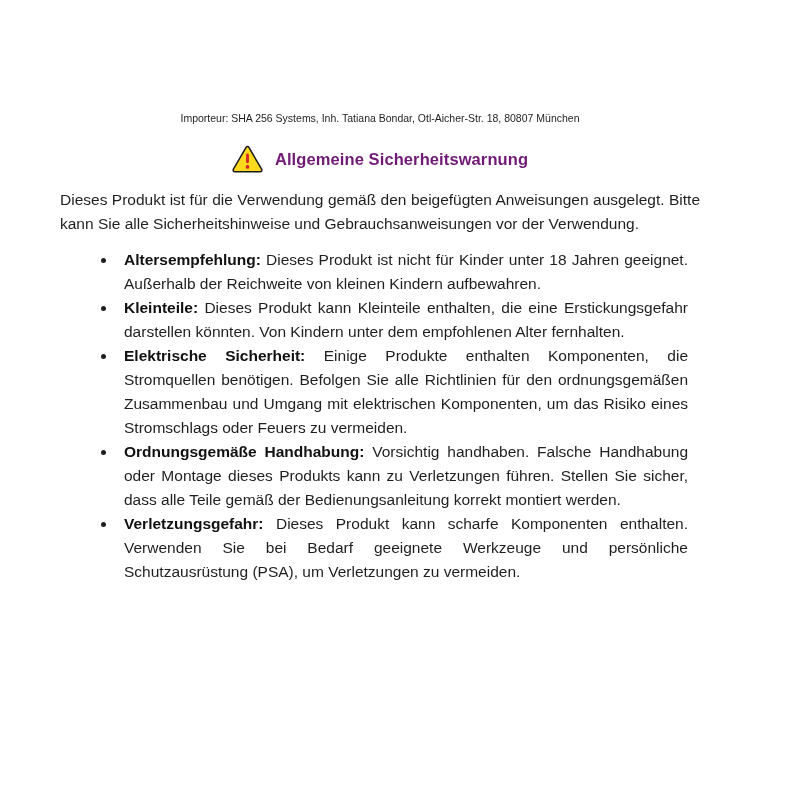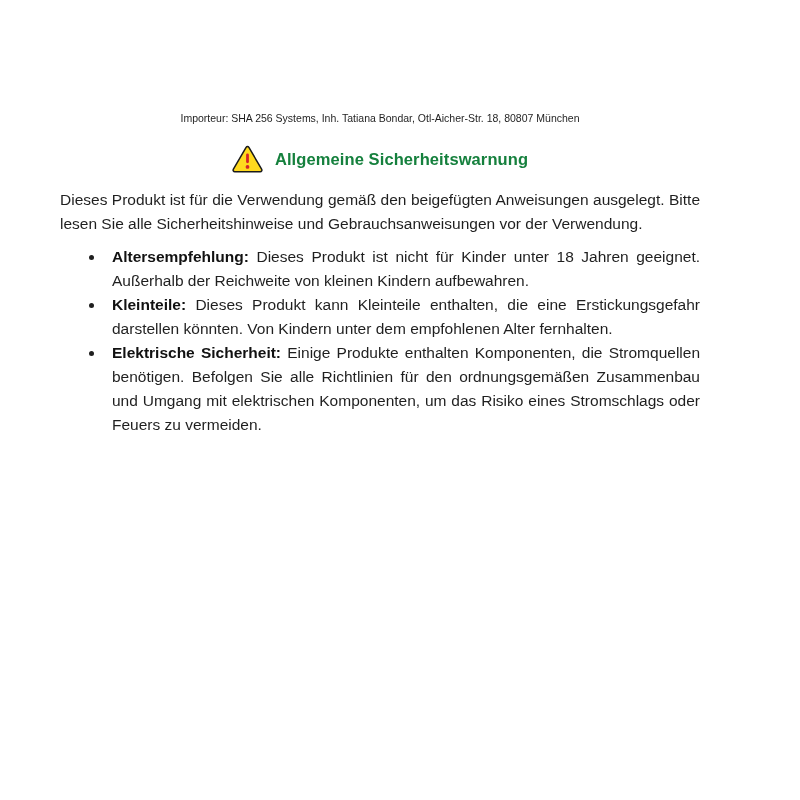--- a/index.html
+++ b/index.html
@@ -27,33 +27,33 @@
     display: flex;
     justify-content: center;
     align-items: center;
     gap: 12px;
     height: 30px;
   }
   .warning-icon svg { display: block; }
   .doc-title {
     font-size: 16.5px;
     font-weight: bold;
-    color: #15803d;
+    color: #701a75;
     margin: 0;
     letter-spacing: 0.1px;
   }
   .intro {
     margin: 14px 0 9px 0;
     font-size: 15.5px;
     line-height: 24px;
     text-align: justify;
   }
   ul.warnings {
     list-style: none;
-    margin: 0; padding: 0;
+    margin: 12px; padding: 0;
     font-size: 15.5px;
     line-height: 24px;
   }
   ul.warnings li {
     position: relative;
     padding-left: 52px;
     text-align: justify;
   }
   ul.warnings li::before {
     content: "";
@@ -77,31 +77,39 @@
       <span class="warning-icon">
         <svg width="31" height="28" viewBox="0 0 31 28" aria-hidden="true">
           <path d="M14.1 2.4 C14.8 1.3 16.2 1.3 16.9 2.4 L29.6 24.2 C30.3 25.4 29.6 26.7 28.2 26.7 L2.8 26.7 C1.4 26.7 0.7 25.4 1.4 24.2 Z" fill="#FFD91E" stroke="#1a1a1a" stroke-width="1.5" stroke-linejoin="round"></path>
           <rect x="14.1" y="8.6" width="2.8" height="9.6" rx="1.4" fill="#D3222A"></rect>
           <circle cx="15.5" cy="21.9" r="1.9" fill="#D3222A"></circle>
         </svg>
       </span>
       <h1 class="doc-title">Allgemeine Sicherheitswarnung</h1>
     </div>
 
-    <p class="intro">Dieses Produkt ist für die Verwendung gemäß den beigefügten Anweisungen ausgelegt. Bitte lesen Sie alle Sicherheitshinweise und Gebrauchsanweisungen vor der Verwendung.</p>
+    <p class="intro">Dieses Produkt ist für die Verwendung gemäß den beigefügten Anweisungen ausgelegt. Bitte kann Sie alle Sicherheitshinweise und Gebrauchsanweisungen vor der Verwendung.</p>
 
     <ul class="warnings">
       <li>
         <span class="bullet-label">Altersempfehlung:</span>
         <span class="bullet-text">Dieses Produkt ist nicht für Kinder unter 18 Jahren geeignet. Außerhalb der Reichweite von kleinen Kindern aufbewahren.</span>
       </li>
       <li>
         <span class="bullet-label">Kleinteile:</span>
         <span class="bullet-text">Dieses Produkt kann Kleinteile enthalten, die eine Erstickungsgefahr darstellen könnten. Von Kindern unter dem empfohlenen Alter fernhalten.</span>
       </li>
       <li>
         <span class="bullet-label">Elektrische Sicherheit:</span>
         <span class="bullet-text">Einige Produkte enthalten Komponenten, die Stromquellen benötigen. Befolgen Sie alle Richtlinien für den ordnungsgemäßen Zusammenbau und Umgang mit elektrischen Komponenten, um das Risiko eines Stromschlags oder Feuers zu vermeiden.</span>
       </li>
+      <li>
+        <span class="bullet-label">Ordnungsgemäße Handhabung:</span>
+        <span class="bullet-text">Vorsichtig handhaben. Falsche Handhabung oder Montage dieses Produkts kann zu Verletzungen führen. Stellen Sie sicher, dass alle Teile gemäß der Bedienungsanleitung korrekt montiert werden.</span>
+      </li>
+      <li>
+        <span class="bullet-label">Verletzungsgefahr:</span>
+        <span class="bullet-text">Dieses Produkt kann scharfe Komponenten enthalten. Verwenden Sie bei Bedarf geeignete Werkzeuge und persönliche Schutzausrüstung (PSA), um Verletzungen zu vermeiden.</span>
+      </li>
     </ul>
 
   </div>
 </div>
 
 </body></html>

